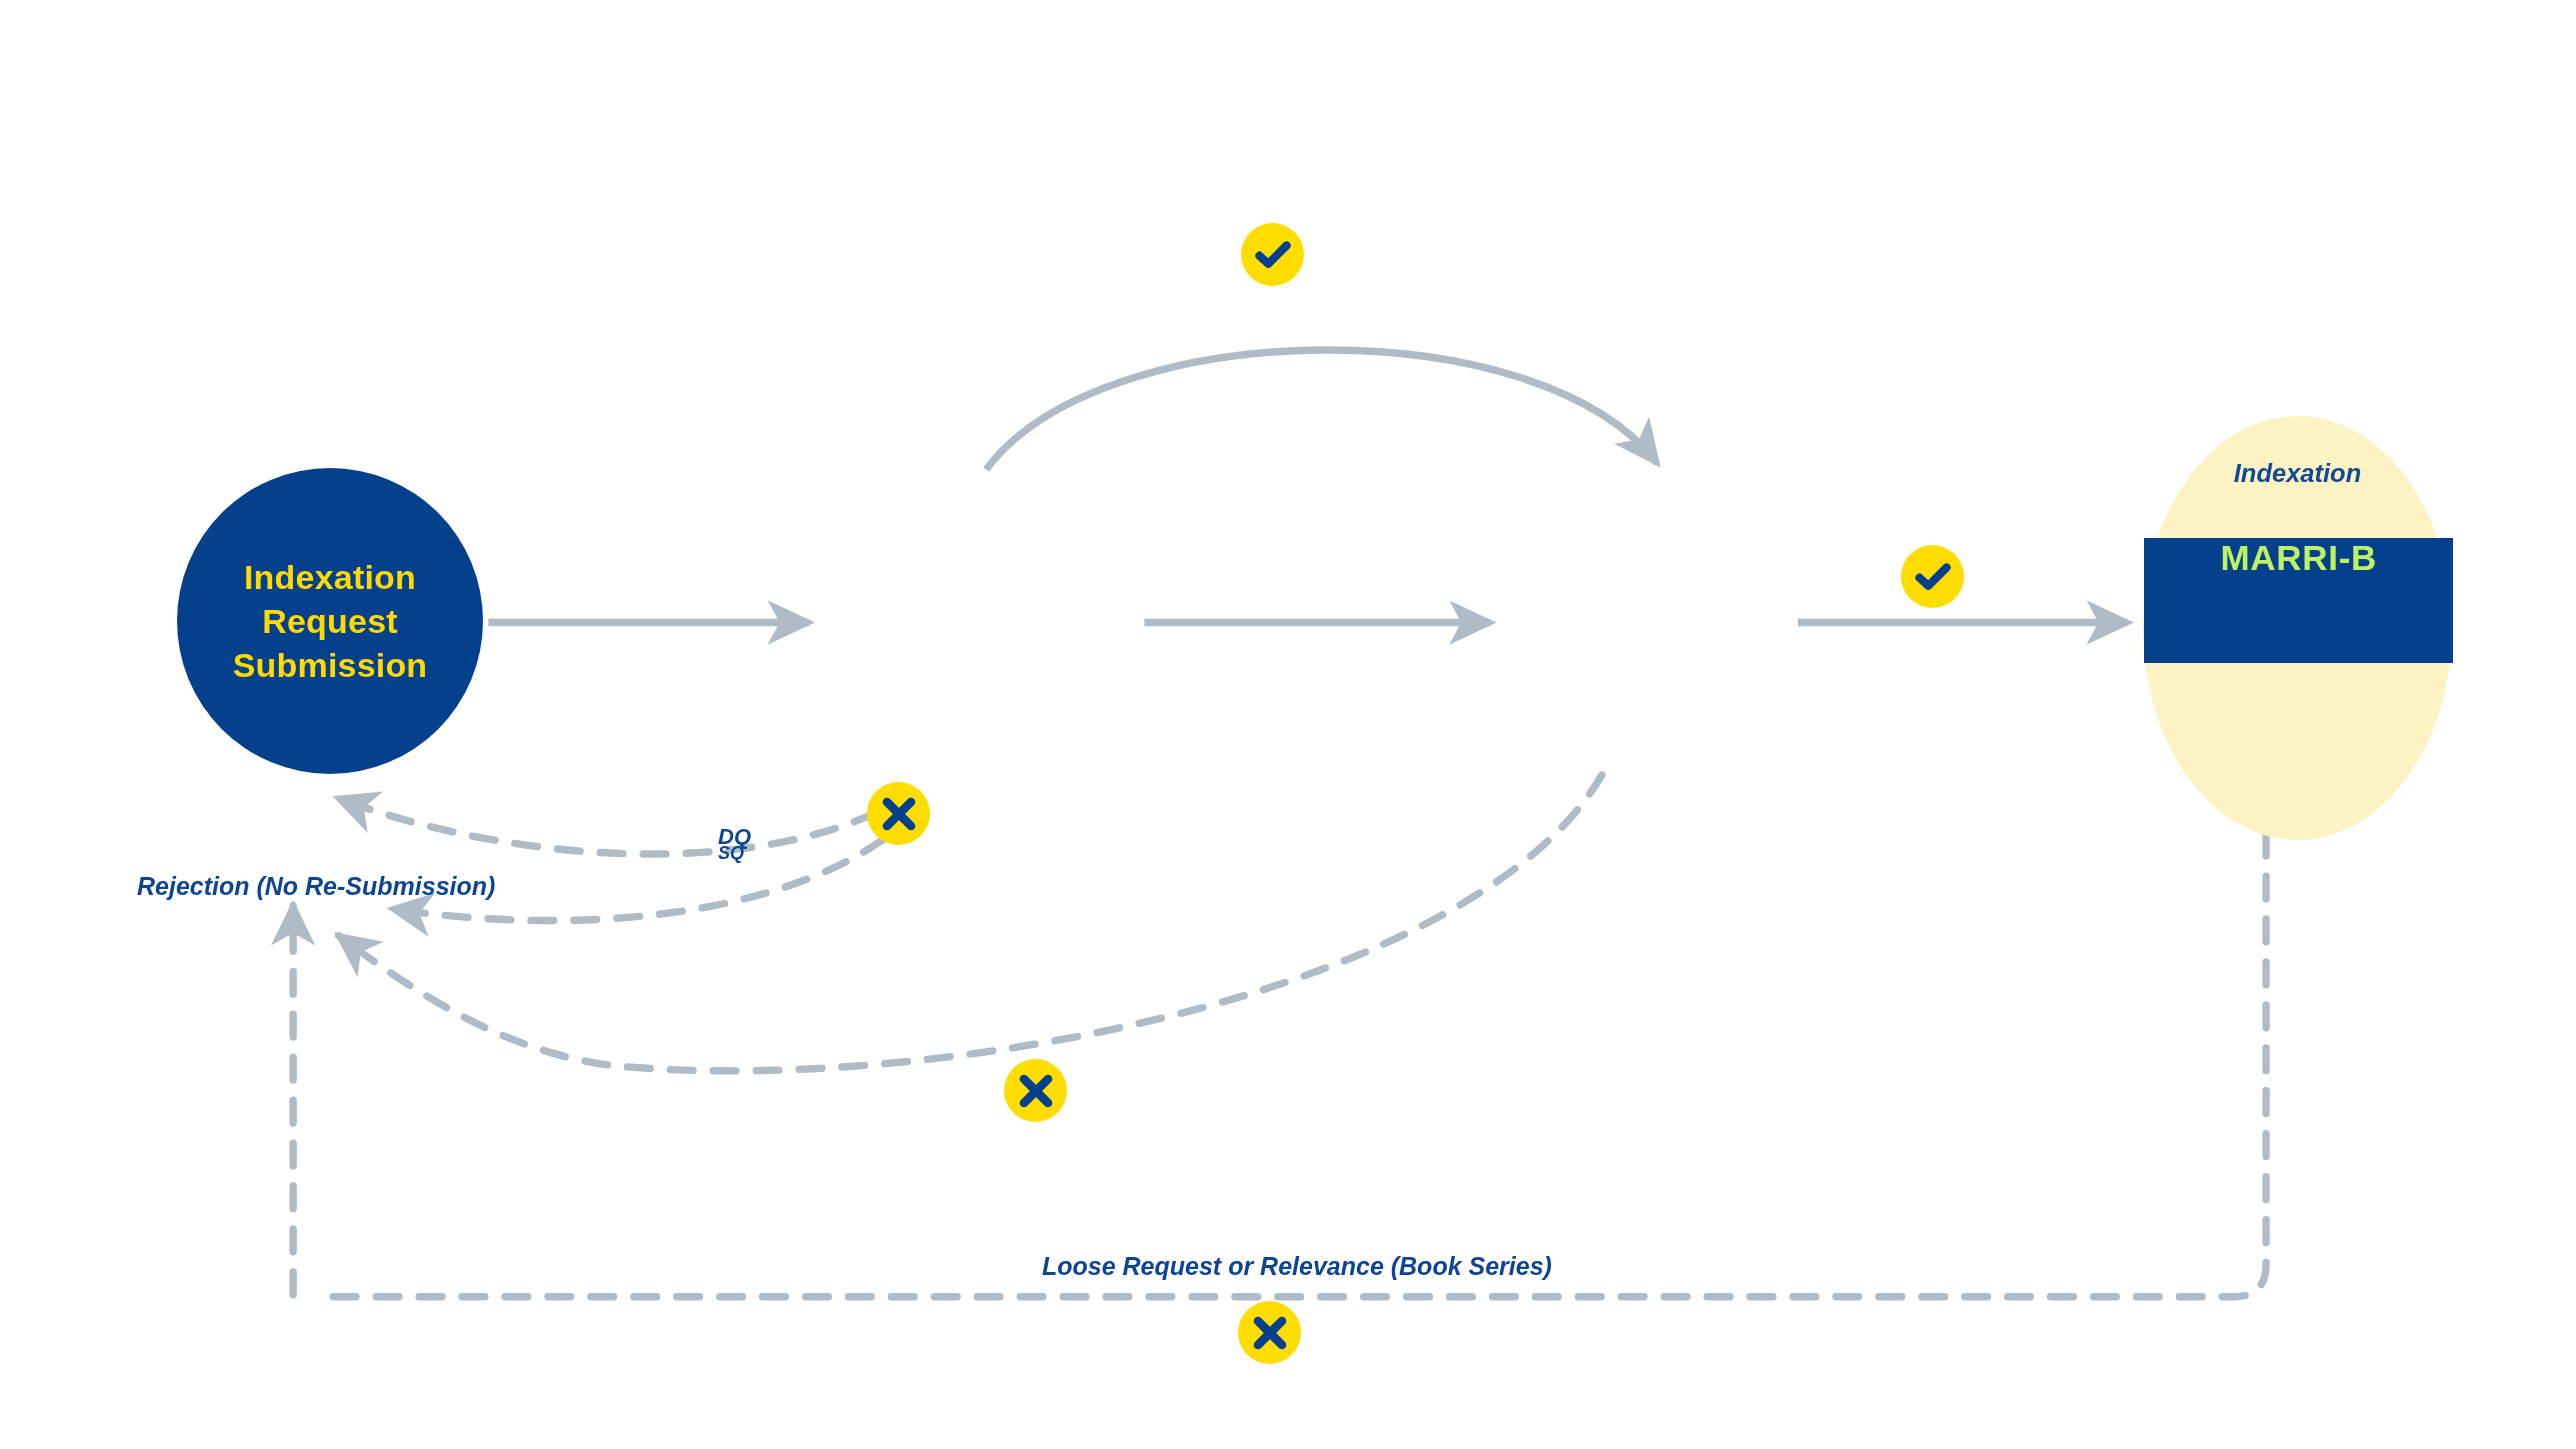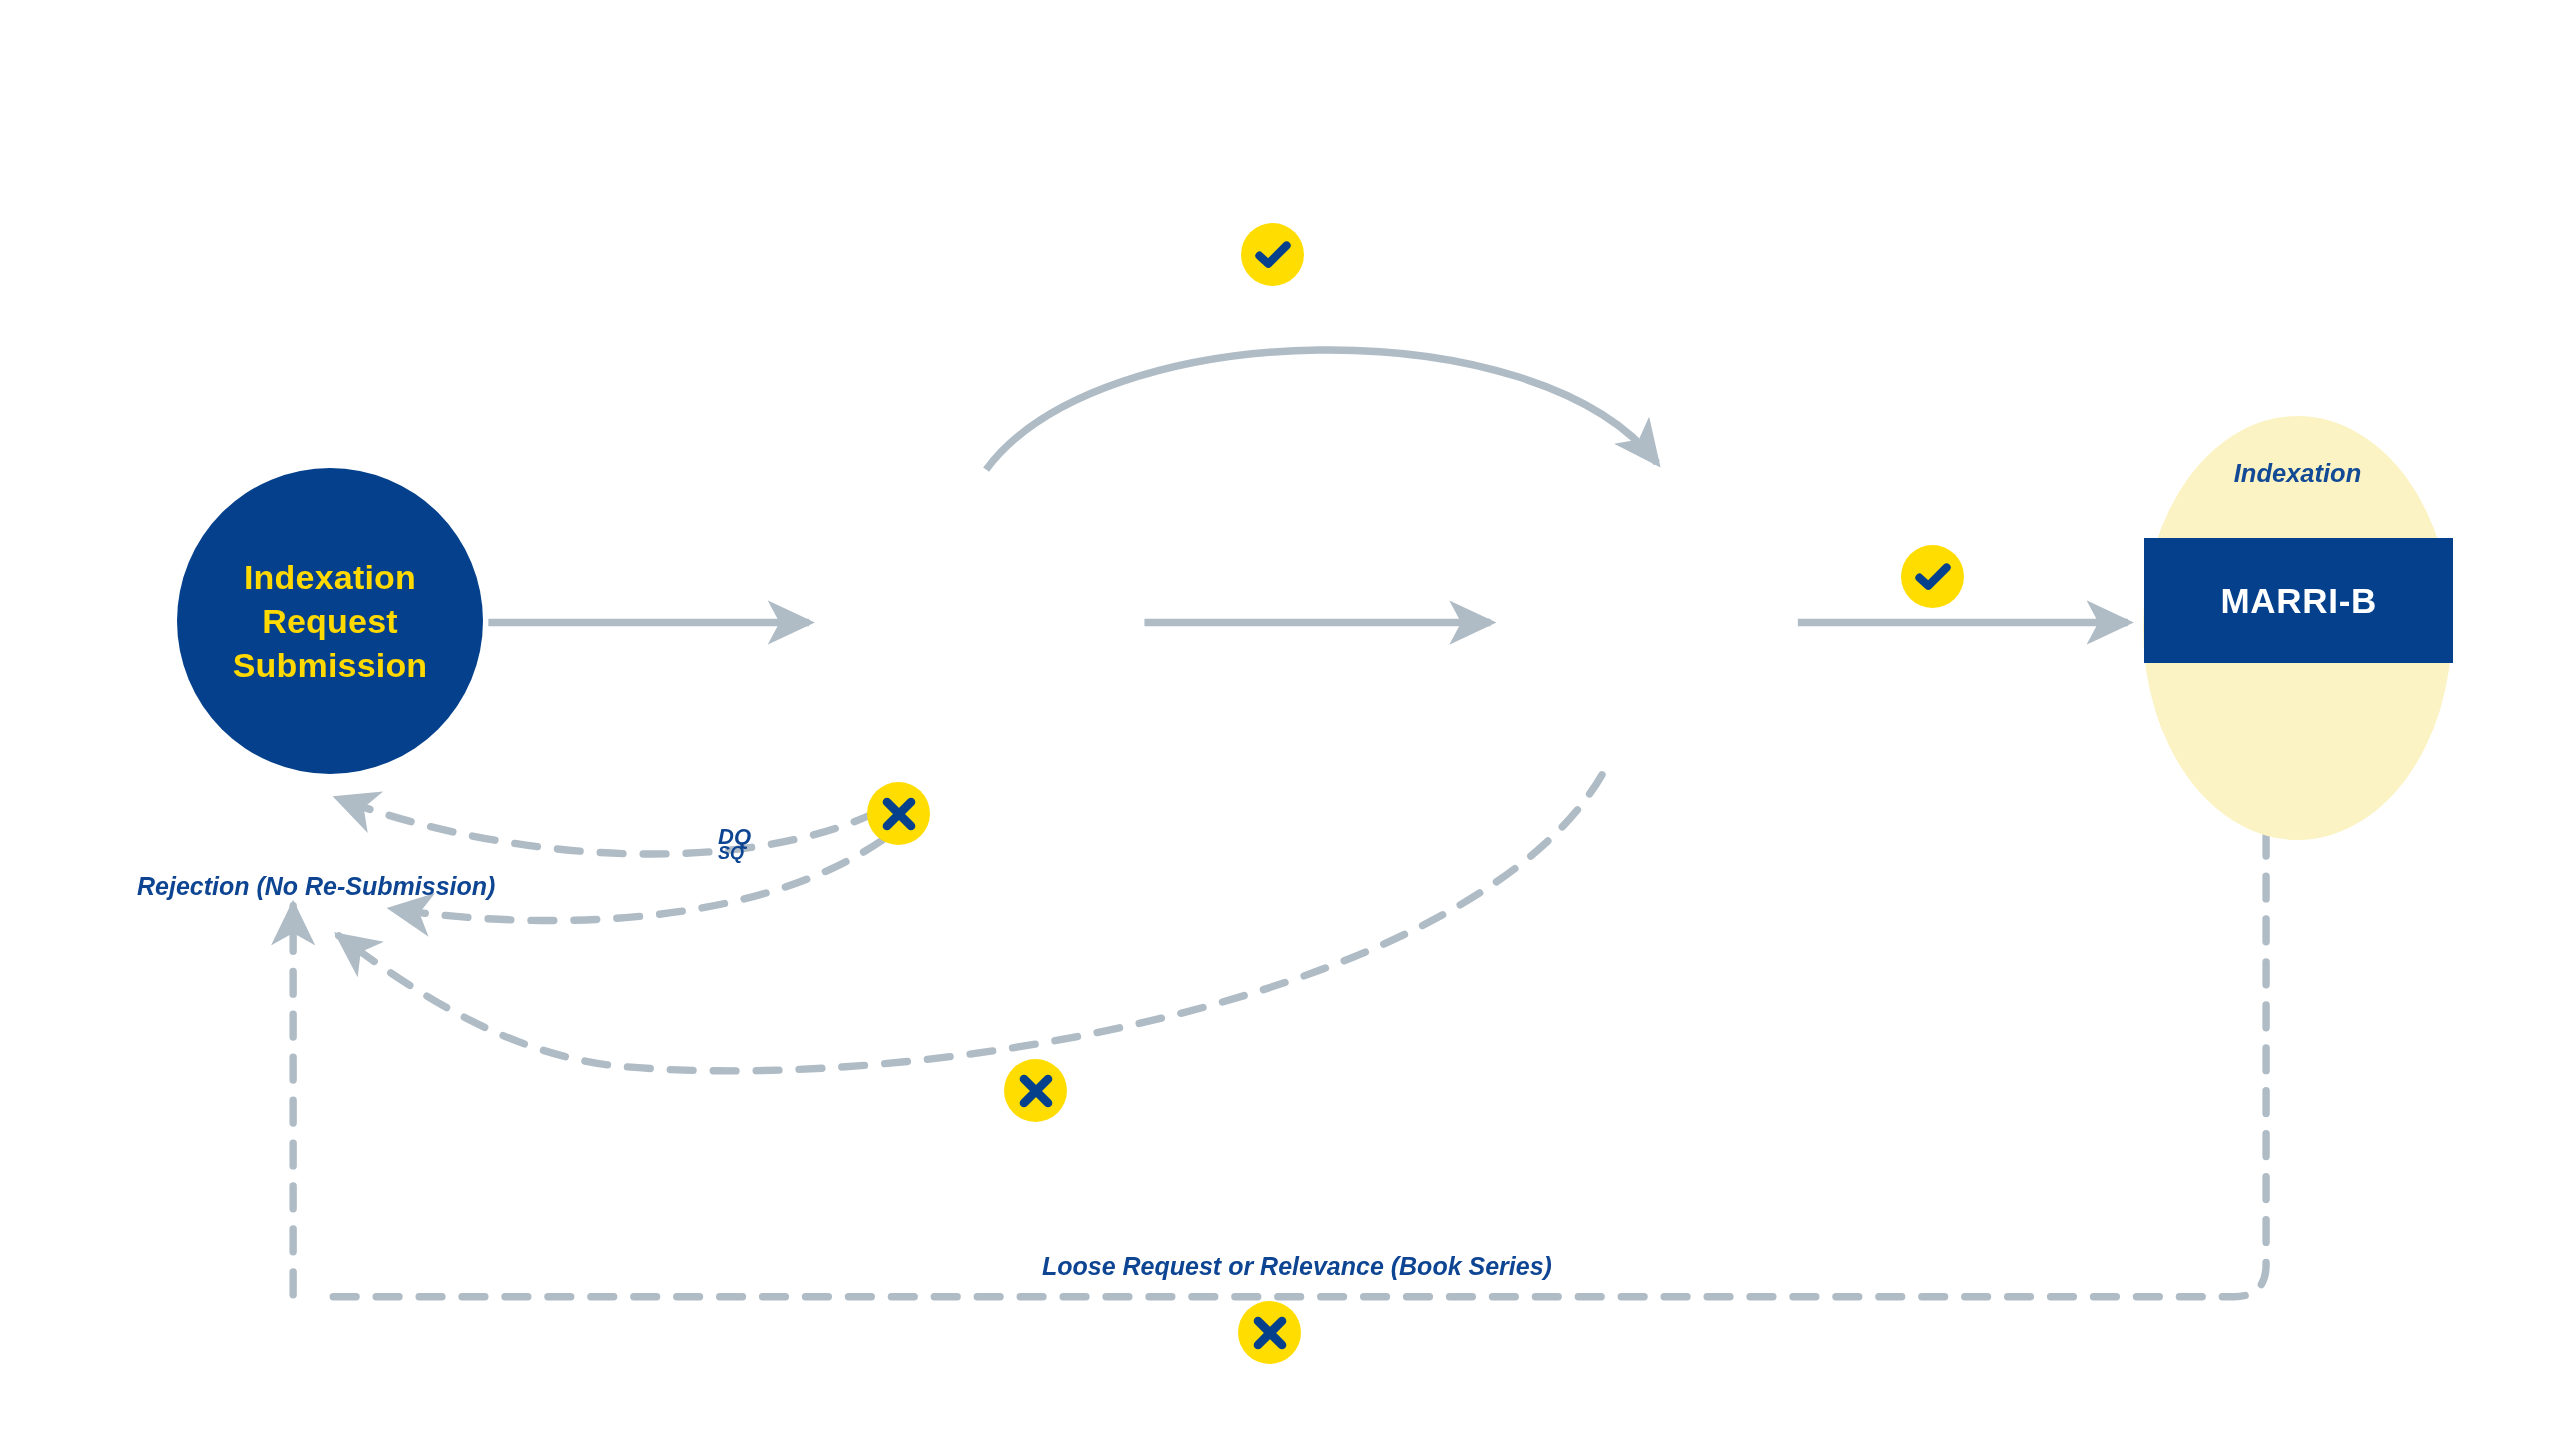--- a/index.html
+++ b/index.html
@@ -72,23 +72,23 @@
     color: #134A96;
     font-size: 25.5px;
     font-weight: bold;
     font-style: italic;
   }
   #marrib-band {
     position: absolute;
     left: 1.3px; top: 122px; width: 309px; height: 125px;
     background: #04408C;
     display: flex;
-    align-items: center;
+    align-items: flex-start;
     justify-content: center;
-    color: #ffffff;
+    color: #bef264;
     font-size: 35px;
     font-weight: bold;
     letter-spacing: 0.7px;
   }
 
   
   .badge {
     position: absolute;
     width: 63px; height: 63px;
     border-radius: 50%;

